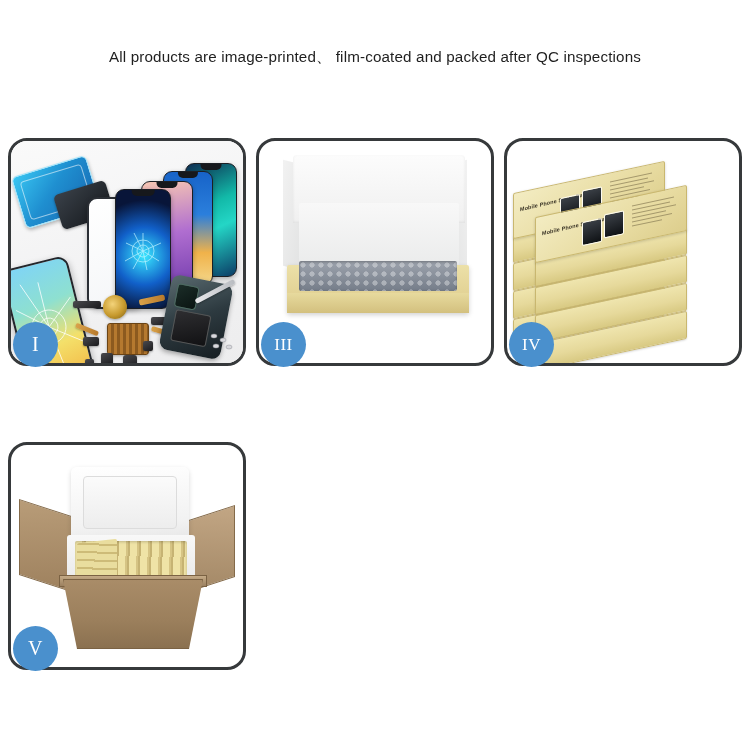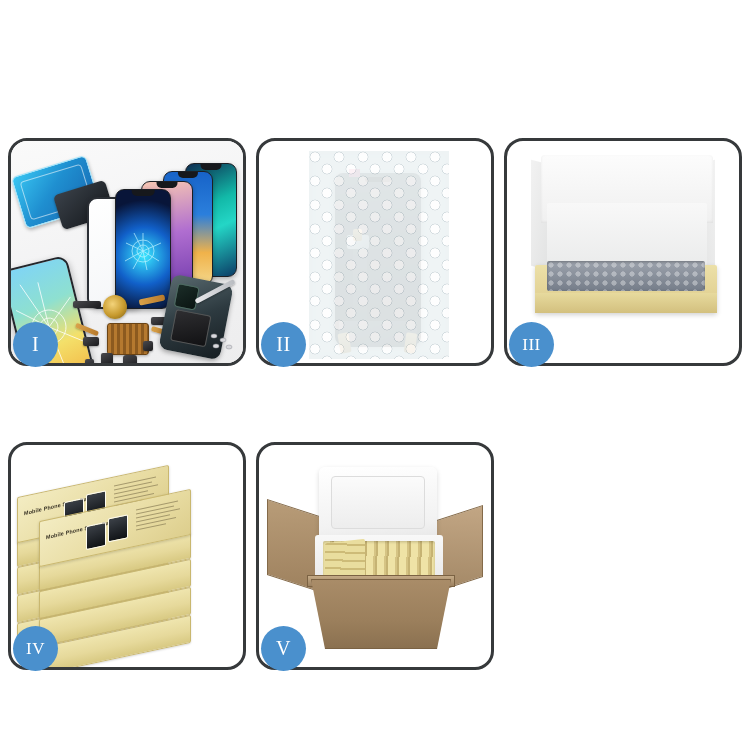--- a/index.html
+++ b/index.html
@@ -529,20 +529,21 @@
     position:absolute;
     width:17px; height:20px;
     background:linear-gradient(160deg,#9b8263,#87704f);
     opacity:.85;
   }
 </style>
 </head>
 <body>
 
 <div id="header">
+  <div id="page-subtitle">All products are image-printed、 film-coated and packed after QC inspections</div>
 </div>
 
 <div id="panel-grid">
 
   <div class="panel">
     <div class="panel-inner">
       <div class="scene">
         <div class="p1-bg"></div>
 
         <div class="p1-film"></div>
@@ -603,38 +604,20 @@
             <ellipse cx="14" cy="9" rx="3" ry="2"></ellipse>
             <ellipse cx="7" cy="15" rx="3" ry="2"></ellipse>
             <ellipse cx="20" cy="16" rx="3" ry="2"></ellipse>
           </g>
         </svg>
       </div>
     </div>
     <div class="badge">I</div>
   </div>
 
-  <div class="panel">
-    <div class="panel-inner">
-      <div class="scene">
-        <div class="p2-bag">
-          <div class="p2-screen"></div>
-          <div class="p2-tag"></div>
-          <div class="p2-flexstrip"></div>
-          <div class="p2-conn"></div>
-          <div class="p2-ic"></div>
-          <div class="p2-goldtab" style="left:30px;bottom:6px;transform:rotate(-10deg);"></div>
-          <div class="p2-goldtab" style="left:96px;bottom:6px;transform:rotate(8deg);"></div>
-          <div class="p2-goldtab" style="left:44px;top:78px;height:12px;width:9px;"></div>
-          <div class="p2-bubbles"></div>
-        </div>
-      </div>
-    </div>
-    <div class="badge">II</div>
-  </div>
 
   <div class="panel">
     <div class="panel-inner">
       <div class="scene">
         <div class="p3-earL"></div>
         <div class="p3-earR"></div>
         <div class="p3-lidback"></div>
         <div class="p3-lidface"></div>
         <div class="p3-tray"></div>
         <div class="p3-trayin"></div>

